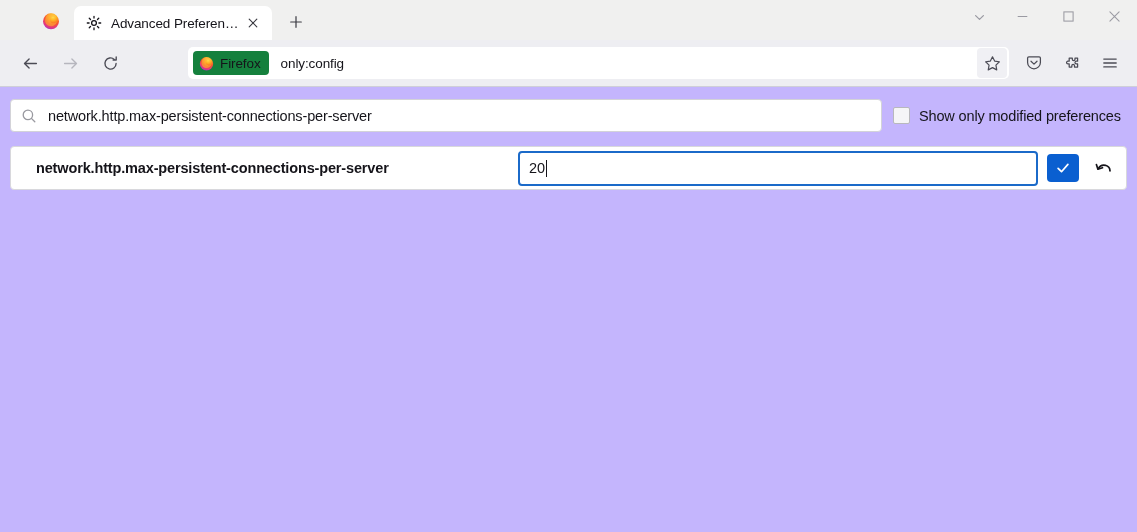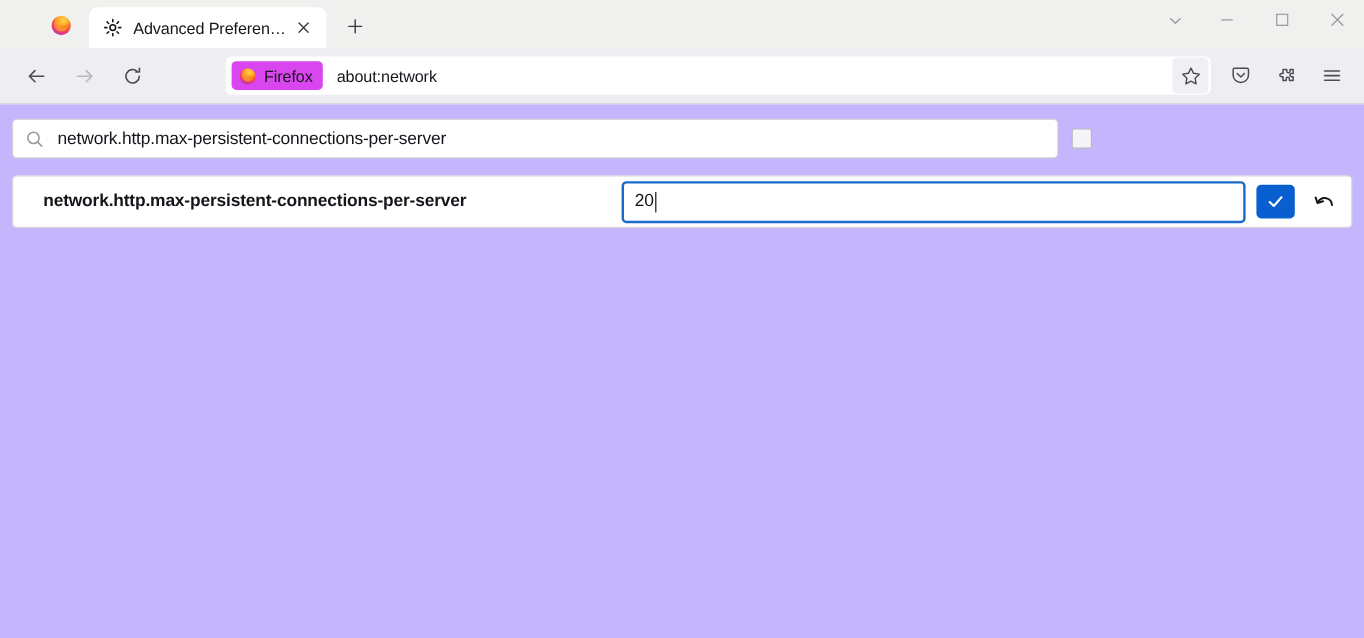--- a/index.html
+++ b/index.html
@@ -102,21 +102,21 @@
     border-radius: 5px;
     display: flex;
     align-items: center;
     padding: 0 0 0 5px;
     box-sizing: border-box;
     position: relative;
   }
   .id-chip {
     display: flex; align-items: center;
     height: 24px;
-    background: #d946ef;
+    background: #15803d;
     border-radius: 4px;
     padding: 0 8px 0 6px;
     flex: 0 0 auto;
   }
   .id-chip-icon { width: 15px; height: 15px; display:block; }
   .id-chip-label {
     font-size: 13.5px;
     color: #15141a;
     margin-left: 6px;
     white-space: nowrap;
@@ -378,21 +378,21 @@
     <div class="urlbar">
       <div class="id-chip">
         <span class="id-chip-icon">
           <svg width="15" height="15" viewBox="0 0 18 18">
             <circle cx="9" cy="9.3" r="8" fill="url(#ffg)"></circle>
             <path d="M9 1.4c2.2 0 4.1 1 5.3 2.6-.8-.5-2-.9-3-.6 1.5.7 2.4 2 2.7 3.1-.6-1-1.6-1.7-2.7-1.7-2 0-3.3 1.5-3.3 3.1 0 2 1.6 3.4 3.6 3.4 1.4 0 2.6-.7 3.2-1.8-.4 2.6-2.9 4.8-5.9 4.8-3.2 0-5.8-2.5-5.8-5.7C3.1 4.2 5.7 1.4 9 1.4z" fill="#ffb53d" opacity=".55"></path>
           </svg>
         </span>
         <span class="id-chip-label">Firefox</span>
       </div>
-      <span class="url-text">about:network</span>
+      <span class="url-text">only:config</span>
       <span class="star-btn">
         <span>
           <svg width="17" height="17" viewBox="0 0 18 18" fill="none" stroke="#4b4b55" stroke-width="1.25" stroke-linejoin="round">
             <path d="M9 1.9l2.25 4.56 5.03.73-3.64 3.55.86 5.01L9 13.39l-4.5 2.36.86-5.01L1.72 7.19l5.03-.73L9 1.9z"></path>
           </svg>
         </span>
       </span>
     </div>
 
     <div class="tool-btn">
@@ -429,20 +429,21 @@
           <svg width="16" height="16" viewBox="0 0 16 16" fill="none" stroke="#5b5b66" stroke-width="1.3" stroke-linecap="round">
             <circle cx="6.9" cy="6.9" r="4.7"></circle>
             <path d="M10.4 10.4l3.4 3.4"></path>
           </svg>
         </span>
         <span class="search-text" title="Search preference name">network.http.max-persistent-connections-per-server</span>
       </div>
 
       <div class="checkbox-wrap">
         <span class="cbox"></span>
+        <span class="cbox-label">Show only modified preferences</span>
       </div>
     </div>
 
     <div class="pref-list">
       <div class="pref-row">
         <span class="pref-name">network.http.max-persistent-connections-per-server</span>
         <span class="pref-spacer"></span>
 
         <span class="value-input">
           <span class="value-text">20</span>

